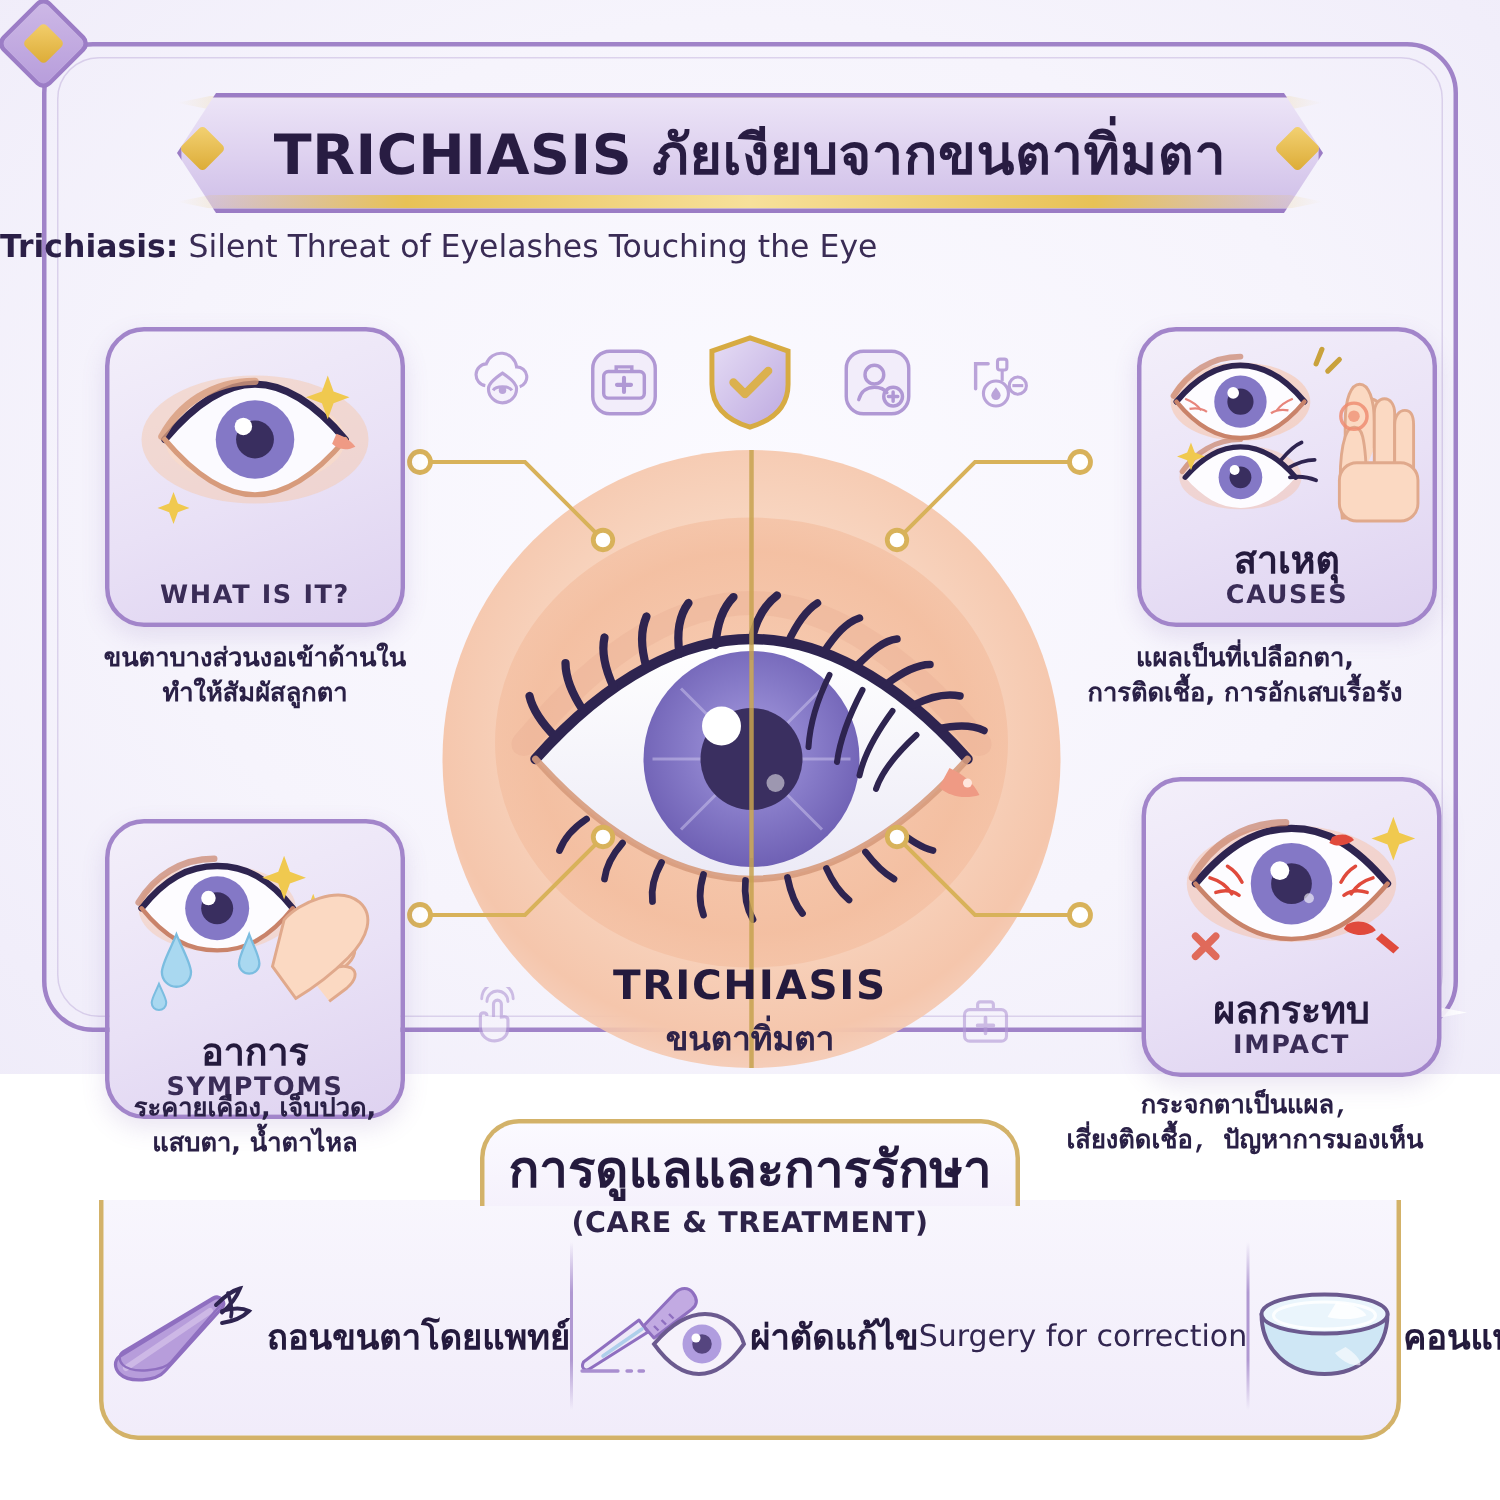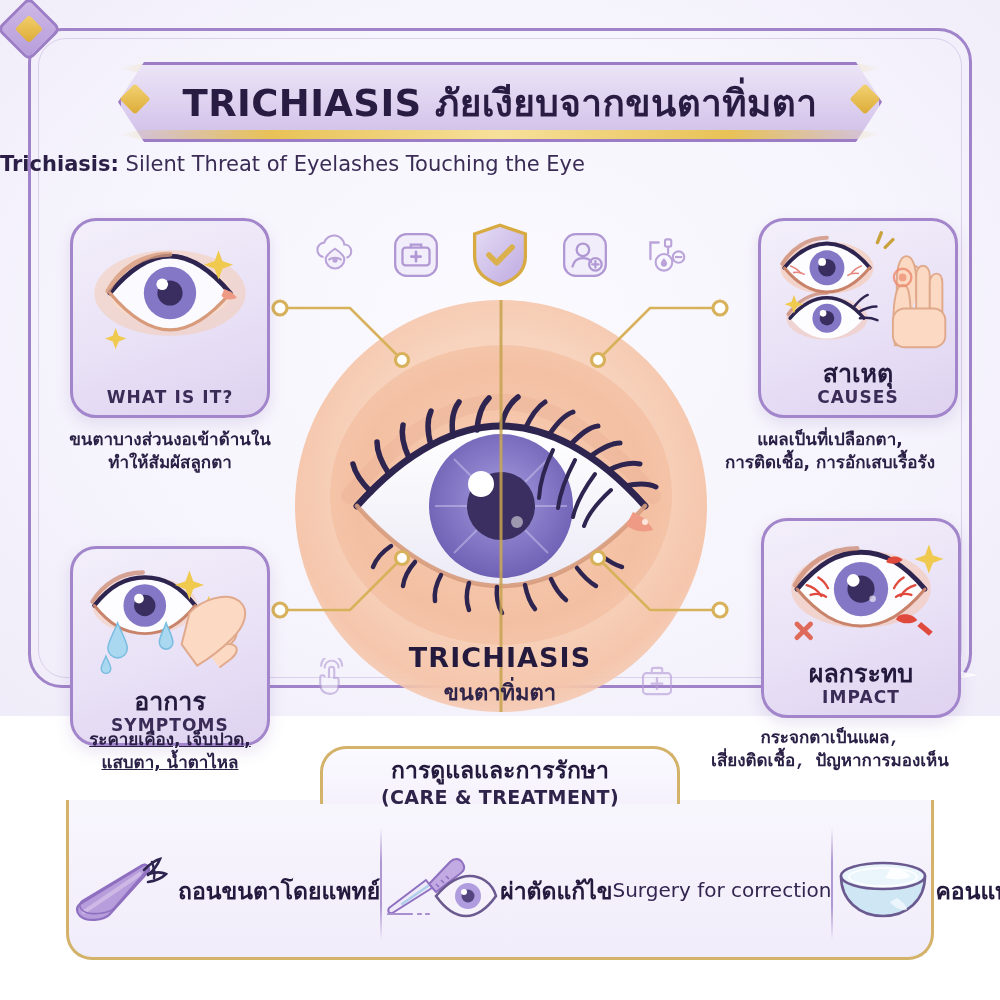--- a/index.html
+++ b/index.html
@@ -150,21 +150,21 @@
   .care-tab{
     position:absolute; left:320px; top:746px; width:360px; height:58px;
     background:linear-gradient(180deg,#fbfaff 0%,#f5f1fc 100%);
     border:3px solid #d3b269;
     border-bottom:none;
     border-radius:26px 26px 0 0;
   }
   .care-heading{
     position:absolute; left:0; top:752px; width:1000px; text-align:center; z-index:5;
   }
-  .care-heading .th{ font-size:23px; font-weight:700; color:#241a3d; }
+  .care-heading .th{ font-size:34px; font-weight:700; color:#241a3d; }
   .care-heading .en{ font-size:19px; font-weight:700; color:#2e2349; letter-spacing:.4px; margin-top:-2px; }
   .care-cols{
     position:absolute; left:66px; top:812px; width:868px; height:148px;
     display:flex;
   }
   .care-col{
     flex:1; position:relative;
     display:flex; flex-direction:row; align-items:center; justify-content:flex-start;
     padding-top:6px;
   }
@@ -457,21 +457,21 @@
       <path d="M130 70c12-12 24-17 32-14 6 2 5 9-2 15l-14 12" fill="#fbd9c2" stroke="#e0a98c" stroke-width="2"></path>
       <path d="M134 84c12-11 24-15 31-12 6 3 4 10-3 16l-15 11" fill="#fbd9c2" stroke="#e0a98c" stroke-width="2"></path>
       <path d="M140 98c10-9 20-12 26-9 5 3 3 9-3 14l-12 9" fill="#fbd9c2" stroke="#e0a98c" stroke-width="2"></path>
       <path d="M120 56c10-12 38-24 52-12 10 9 6 24-8 38-12 12-26 22-36 28l-16-22z" fill="#fbd9c2" stroke="#e0a98c" stroke-width="2"></path>
     </svg>
     <div class="card-titles">
       <div class="th">อาการ</div>
       <div class="en">SYMPTOMS</div>
     </div>
   </div>
-  <div class="card-desc bl" style="white-space:pre-line;text-decoration:underline;">ระคายเคือง, เจ็บปวด,
+  <div class="card-desc bl" style="white-space:pre-line;">ระคายเคือง, เจ็บปวด,
 แสบตา, น้ำตาไหล</div>
 
   <div class="card br">
     <svg class="card-art" viewBox="0 0 200 128">
       <ellipse cx="100" cy="60" rx="72" ry="40" fill="#f7c2a6" opacity=".5"></ellipse>
       <path d="M34 60c22-26 42-38 66-38s44 12 66 38c-22 26-42 38-66 38s-44-12-66-38z" fill="#fdfcff"></path>
       <g stroke="#e04a3c" stroke-width="2.4" fill="none" stroke-linecap="round">
         <path d="M44 56c7 2 12 6 15 11"></path>
           <path d="M48 66c6-2 12-1 16 2"></path>
         <path d="M56 48c5 3 8 7 10 11"></path>

